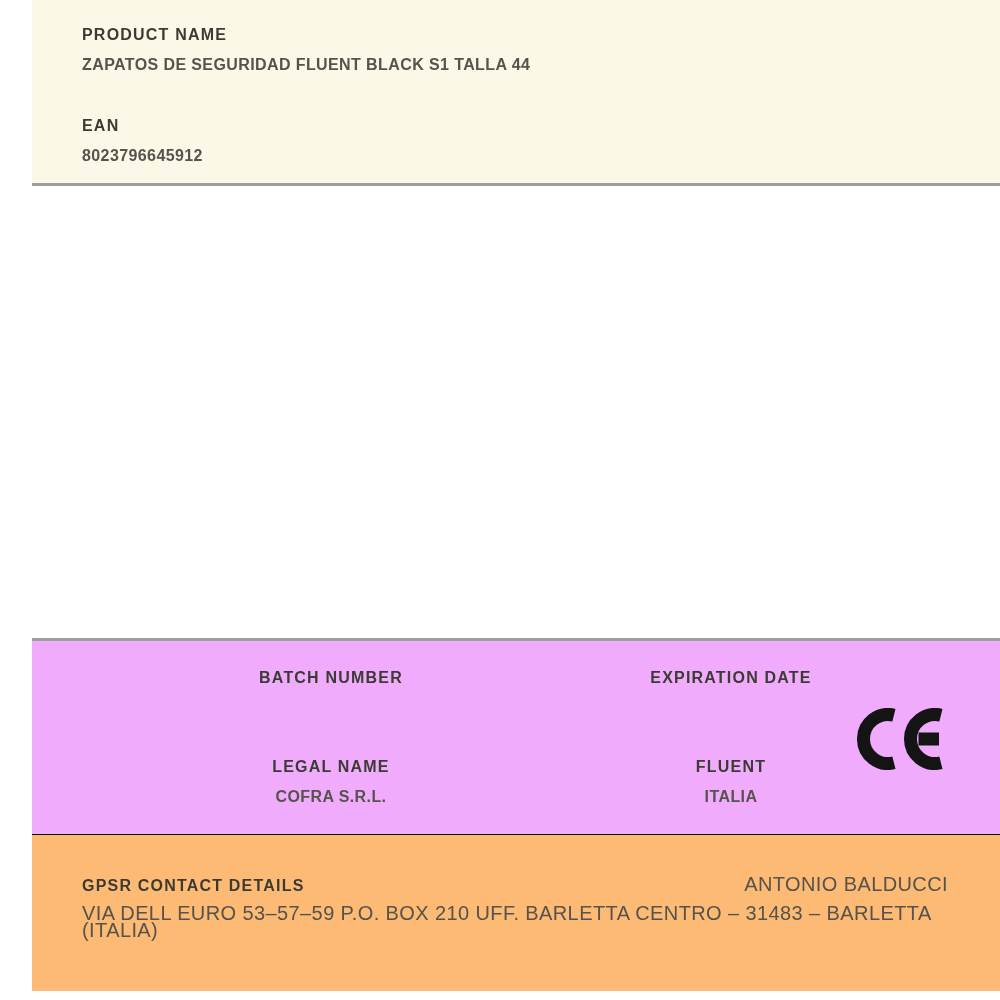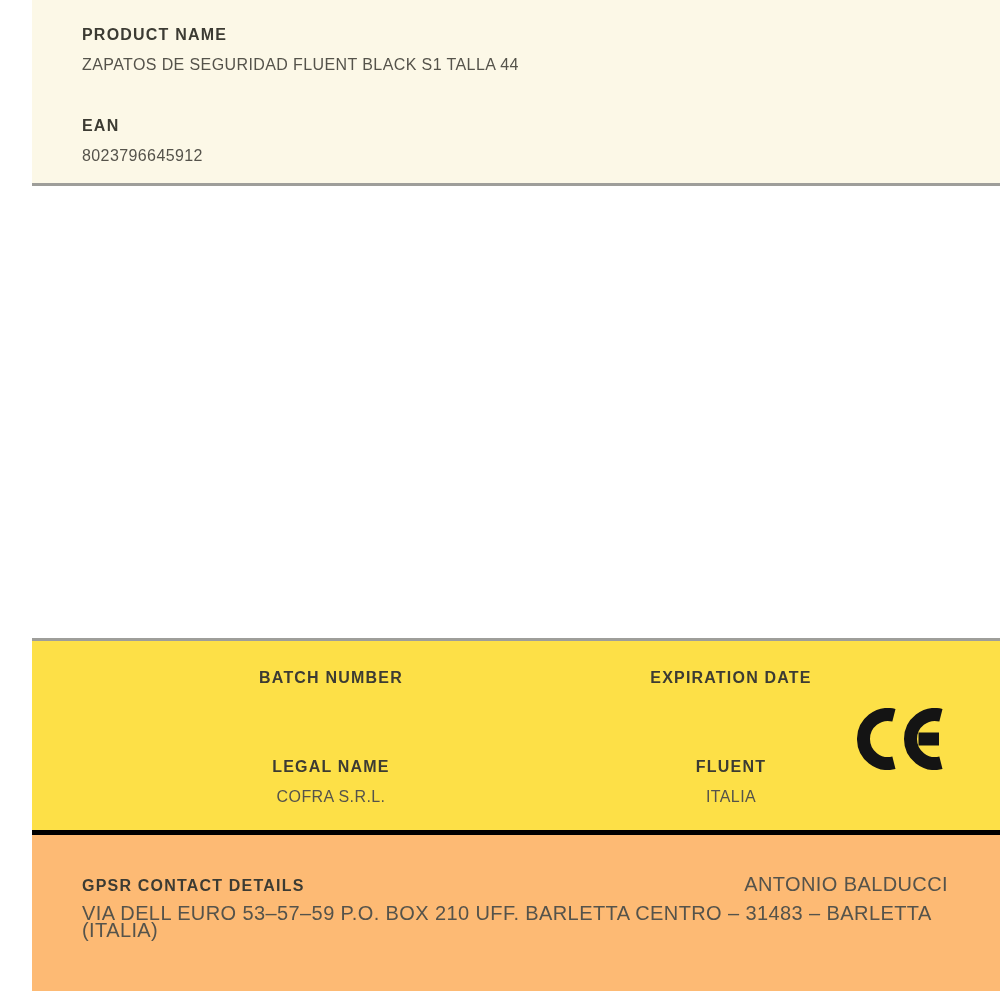--- a/index.html
+++ b/index.html
@@ -20,40 +20,40 @@
   .field-label {
     font-size: 16px;
     font-weight: 700;
     letter-spacing: 1.2px;
     color: #3C3B33;
     line-height: 17px;
   }
   .field-value {
     margin-top: 13px;
     font-size: 16px;
-    font-weight: 400;
+    font-weight: 700;
     letter-spacing: 0.4px;
     color: #55534B;
     line-height: 17px;
   }
   .field + .field { margin-top: 44px; }
 
   
   .section-middle {
     height: 455px;
     background: #ffffff;
     border-bottom: 3px solid #9E9E9A;
   }
 
   
   .section-info {
     position: relative;
     height: 194px;
-    background: #fde047;
-    border-bottom: 5px solid #000000;
+    background: #f0abfc;
+    border-bottom: 1px solid #000000;
     padding-top: 28px;
   }
   .info-cols {
     display: flex;
     margin-left: 99px;
     width: 800px;
   }
   .info-col {
     width: 400px;
     text-align: center;

